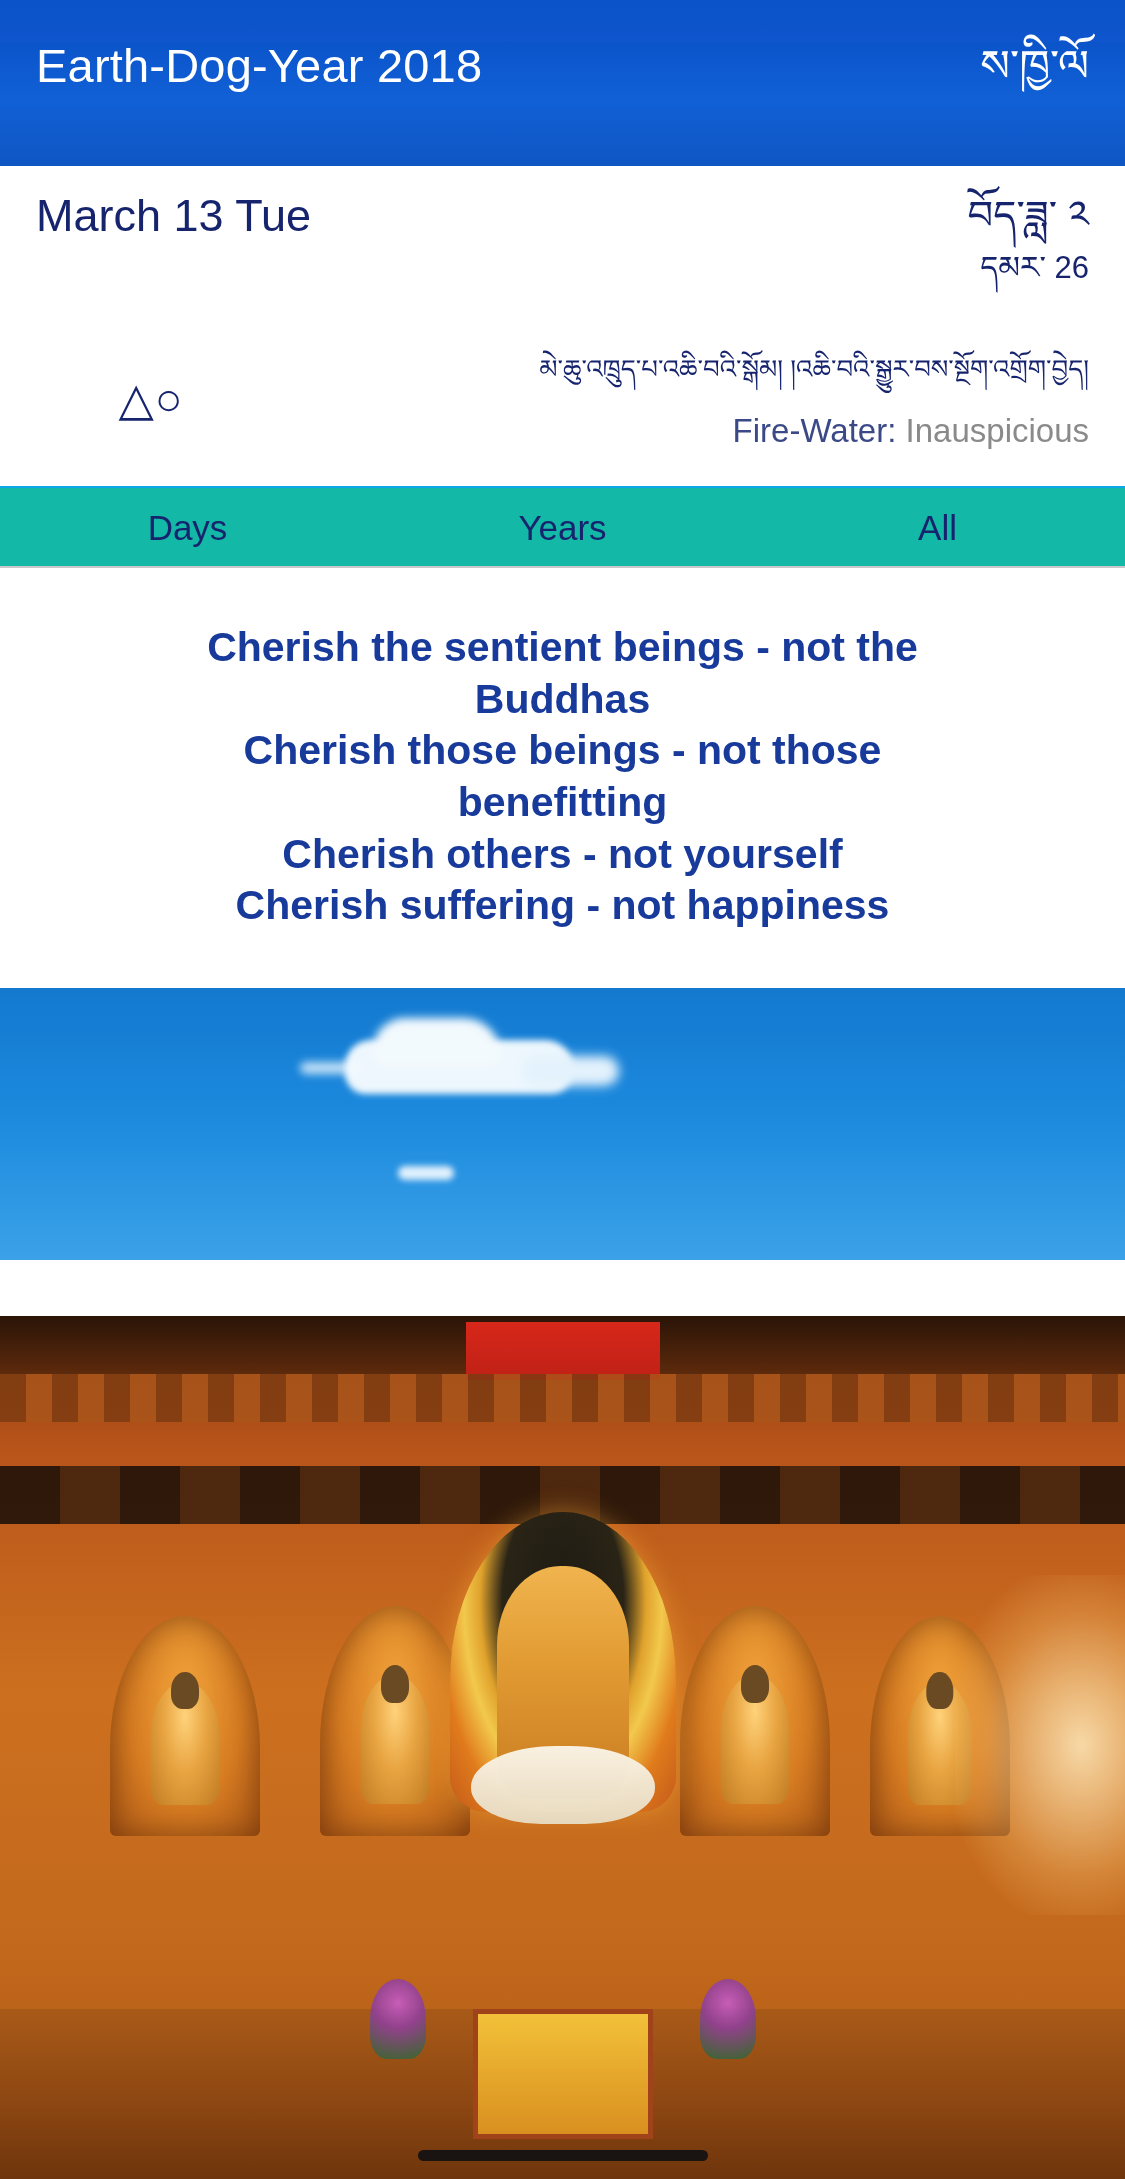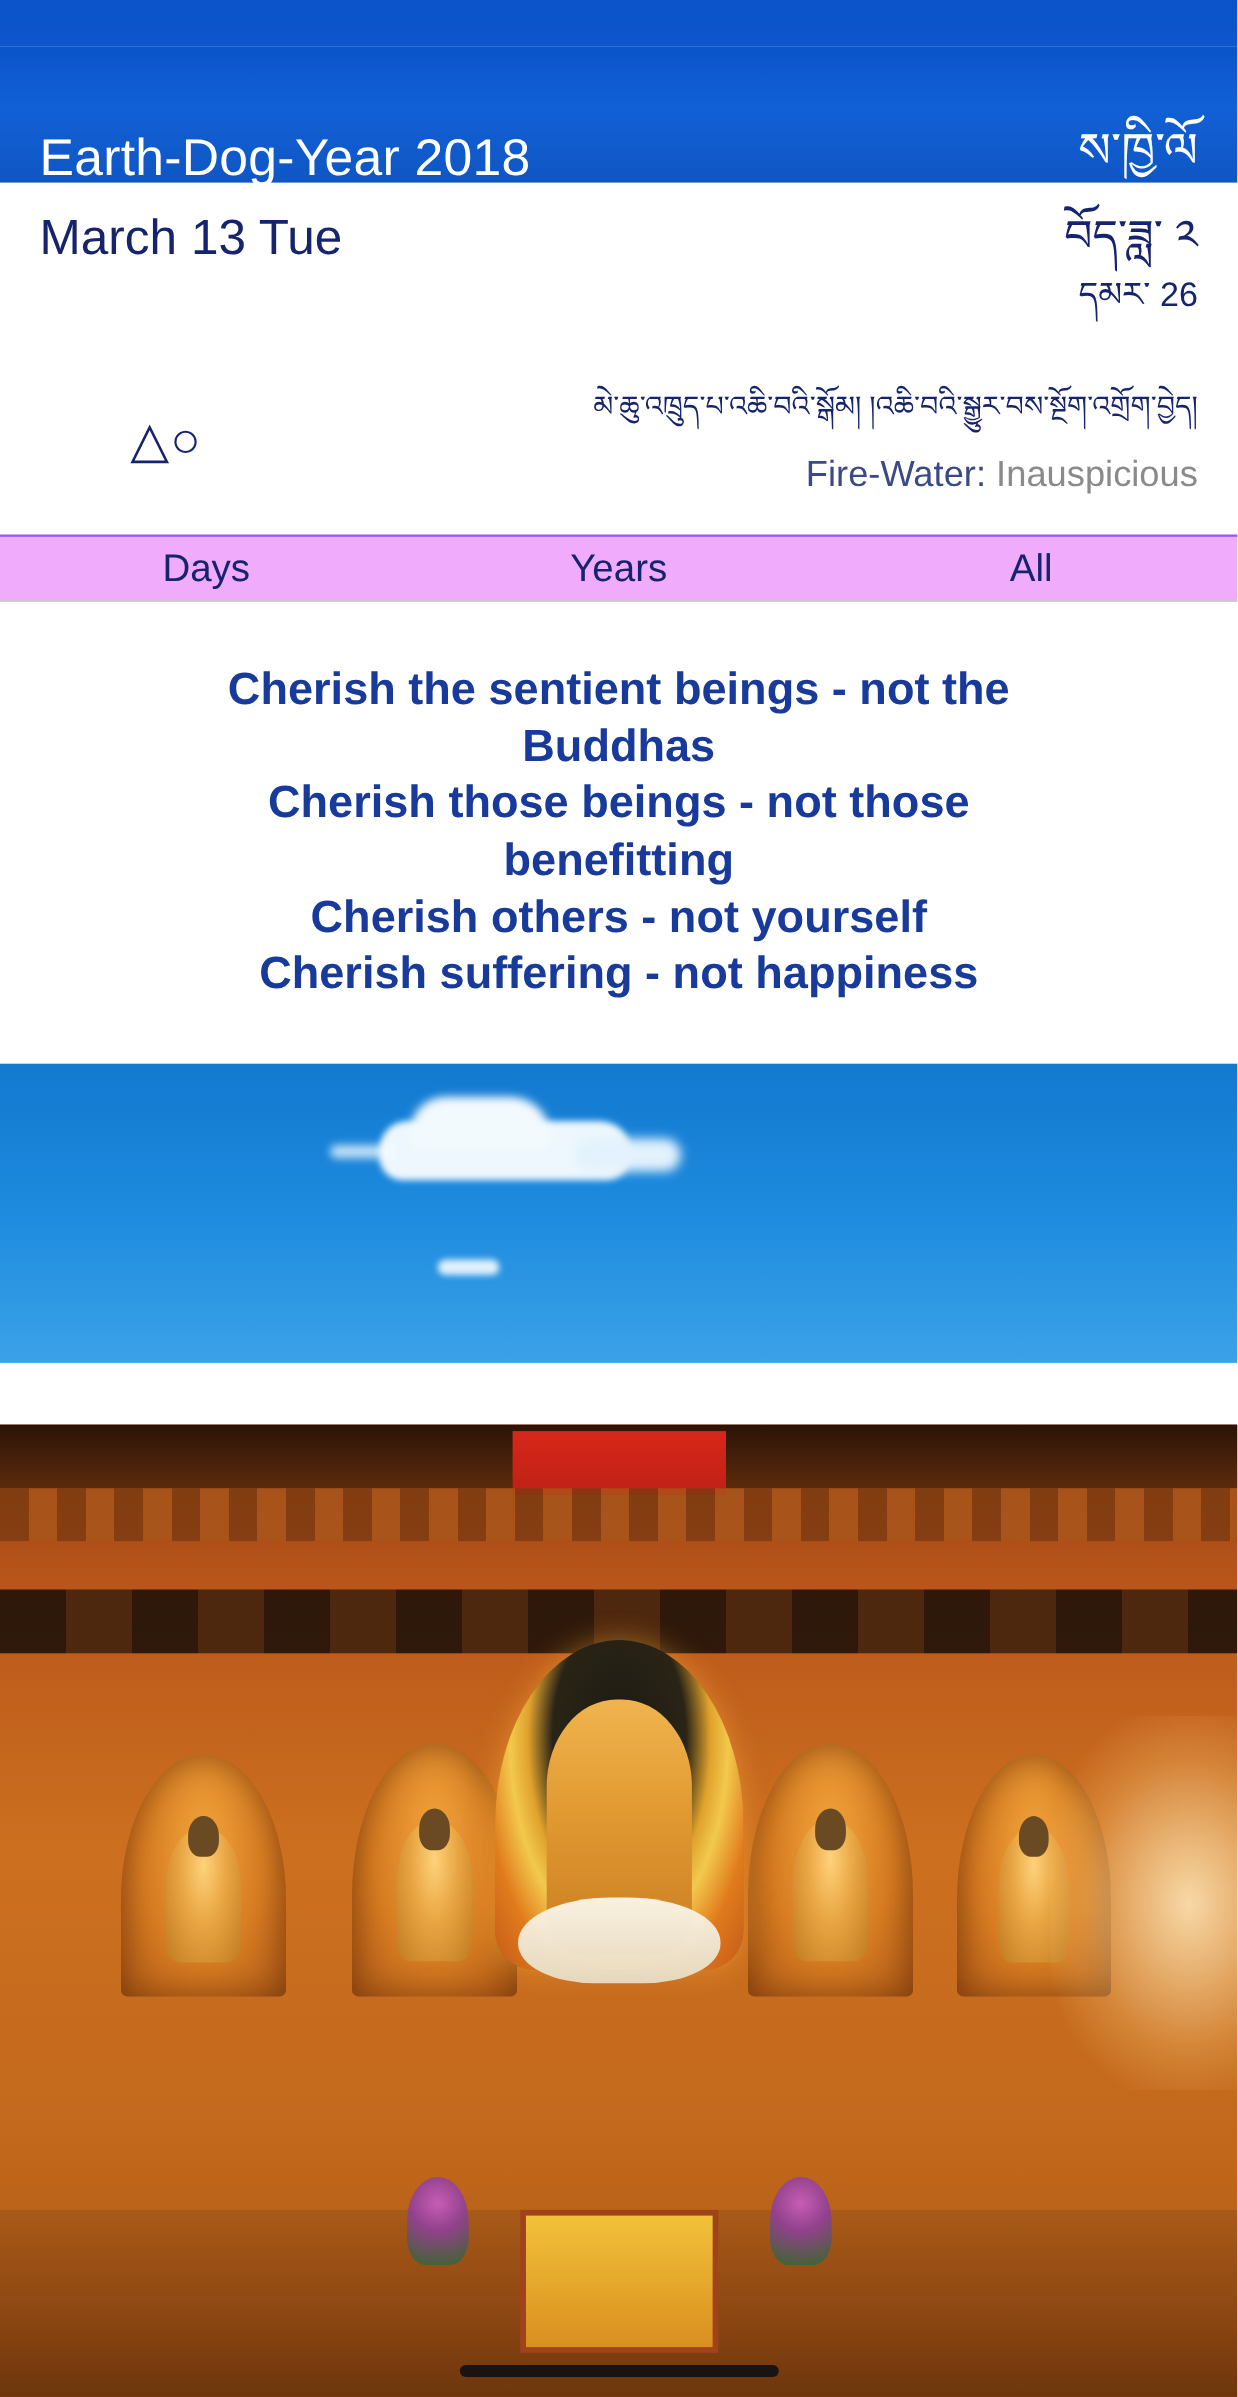--- a/index.html
+++ b/index.html
@@ -28,21 +28,21 @@
     background: linear-gradient(180deg, #0a53c8 0%, #0f55cd 100%);
     flex: 0 0 auto;
   }
 
   
   .header {
     height: 124px;
     width: 100%;
     background: linear-gradient(180deg, #0b54ca 0%, #1160d6 45%, #0f56c4 100%);
     display: flex;
-    align-items: flex-end;
+    align-items: flex-start;
     justify-content: space-between;
     padding: 0 36px 0 36px;
     flex: 0 0 auto;
   }
   .header-title {
     color: #ffffff;
     font-size: 47px;
     font-weight: 400;
     letter-spacing: 0.2px;
     line-height: 1;
@@ -132,27 +132,27 @@
     font-size: 33px;
     line-height: 1.1;
     white-space: nowrap;
   }
   .omen-element .elem-label { color: #3b4a86; margin-left: 43px; }
   .omen-element .elem-value { color: #8a8a8a; }
 
   
   .tabs {
     width: 100%;
-    height: 61px;
-    border-top: 2px solid #8b5cf6;
+    height: 82px;
+    border-top: 2px solid #0ea5e9;
     border-bottom: 2px solid #c9c9c9;
     display: flex;
     align-items: center;
     flex: 0 0 auto;
-    background: #f0abfc;
+    background: #14b8a6;
   }
   .tab {
     flex: 1 1 0;
     text-align: center;
     color: #16246e;
     font-size: 35px;
     line-height: 1;
     cursor: pointer;
     user-select: none;
   }

